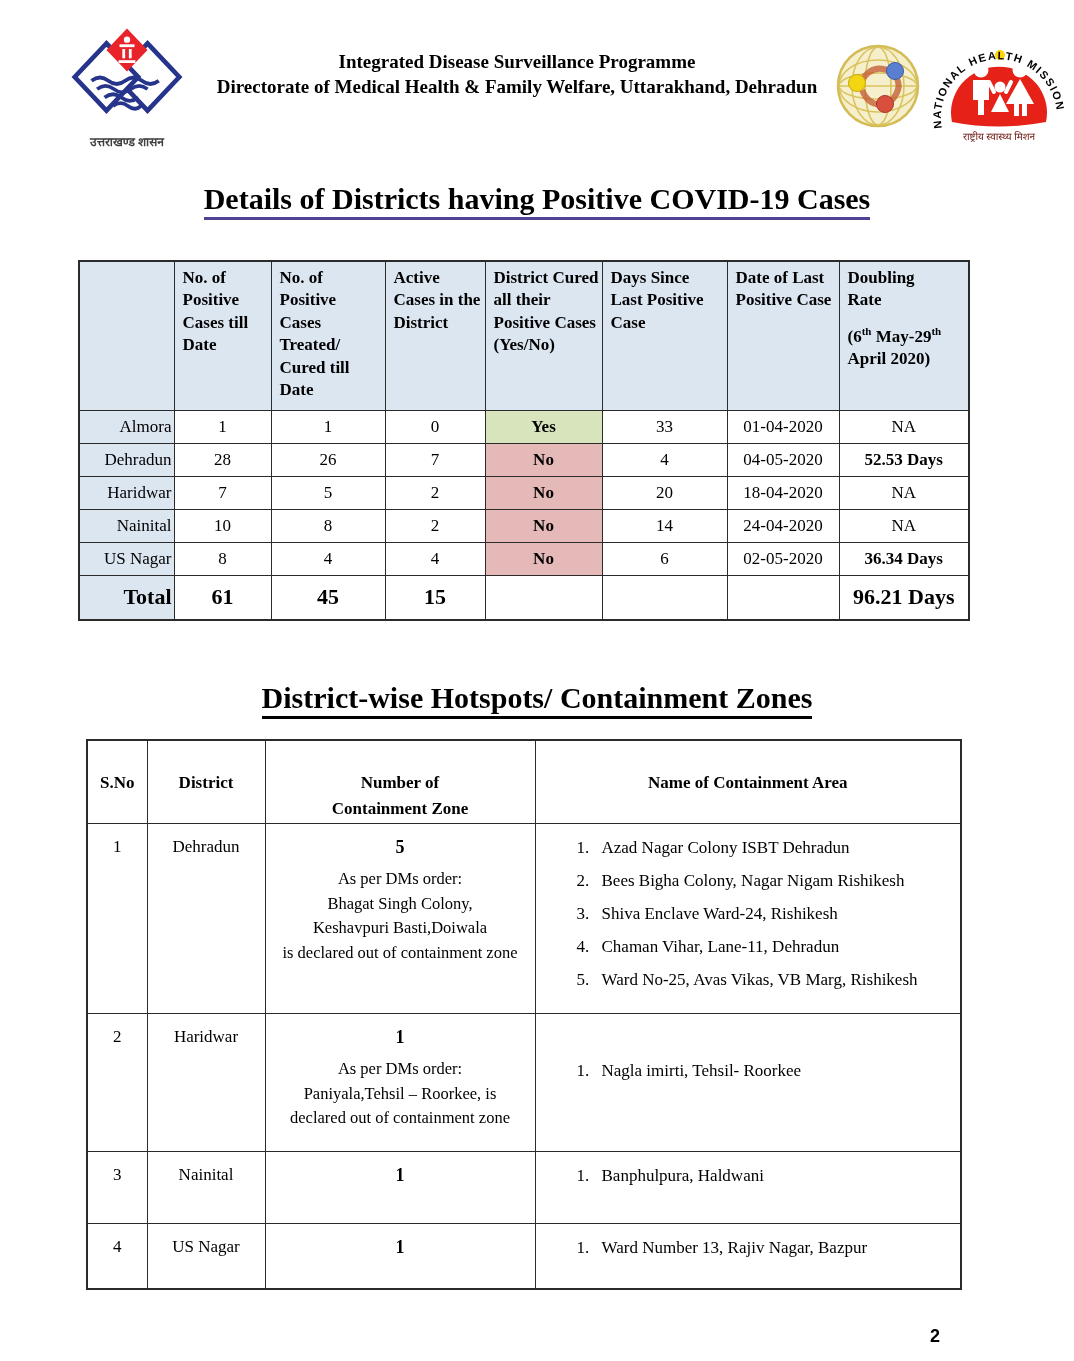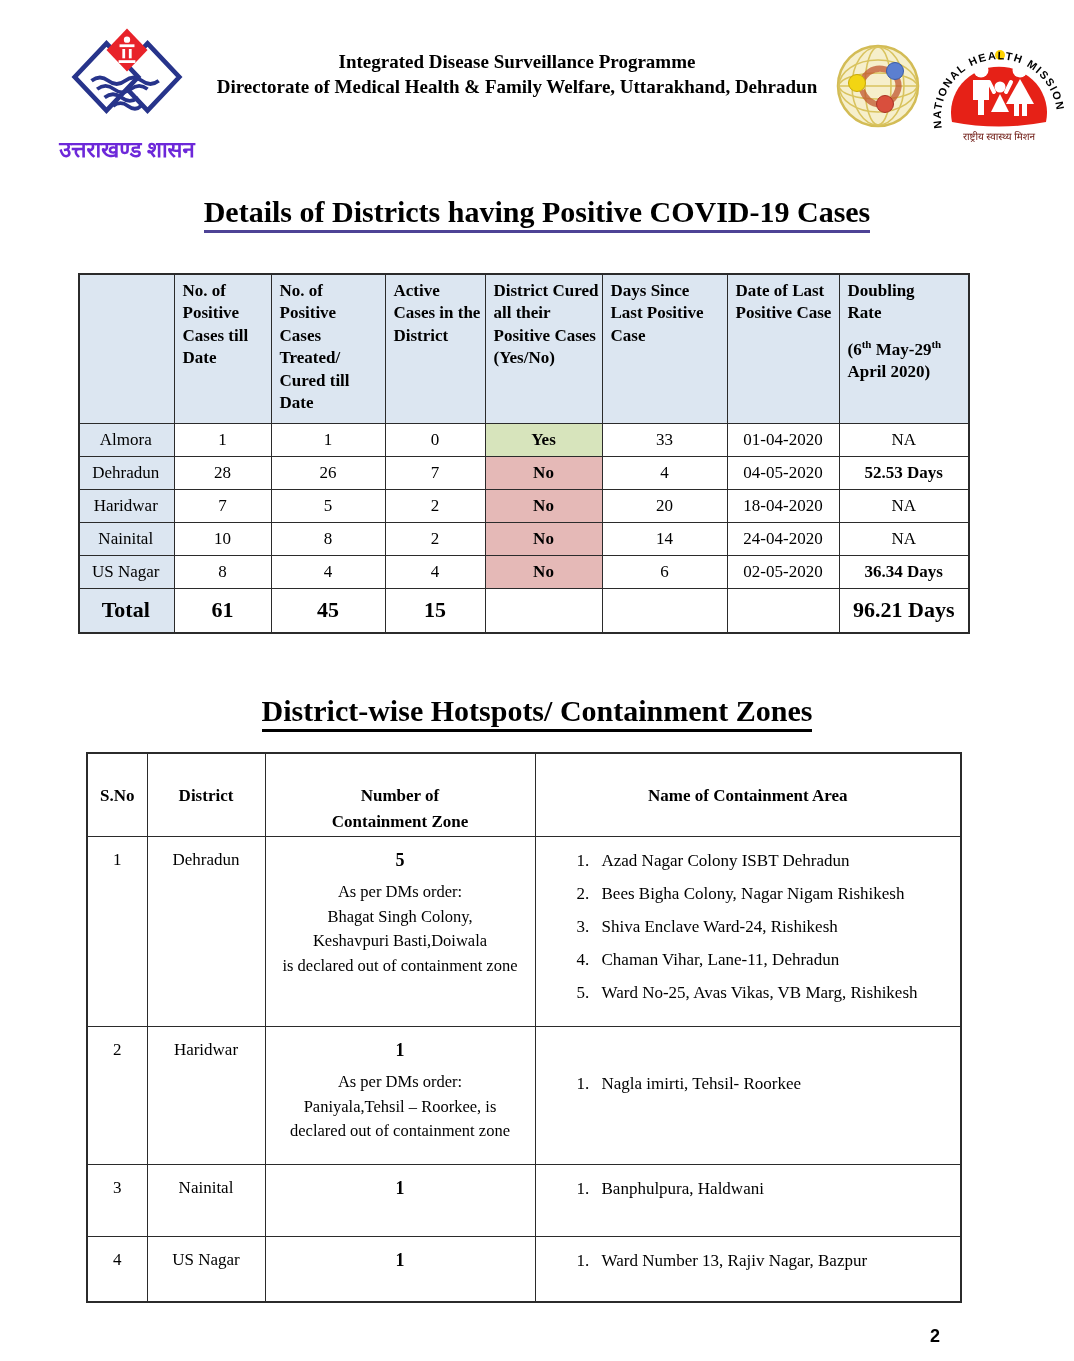--- a/index.html
+++ b/index.html
@@ -4,21 +4,21 @@
 <style>
   * { margin:0; padding:0; box-sizing:border-box; }
   html,body { background:#ffffff; }
   body {
     width:1074px; height:1361px; position:relative; overflow:hidden;
     font-family:"Liberation Serif", serif; color:#000;
   }
   
   .header { display:flex; align-items:flex-start; padding:26px 6px 0 56px; }
   .logo-left { width:142px; text-align:center; flex:0 0 auto; }
-  .logo-caption { color:#6d28d9; font-size:22px; margin-top:1px; font-weight:bold; }
+  .logo-caption { color:#404040; font-size:12px; margin-top:1px; font-weight:bold; }
   .header-text { flex:1 1 auto; text-align:center; padding-top:18px; }
   .main-title { font-size:29px; font-weight:bold; letter-spacing:0.2px; }
   .sub1 { font-size:19px; font-weight:bold; margin-top:7px; }
   .sub2 { font-size:19px; font-weight:bold; margin-top:3px; }
   .logo-idsp { flex:0 0 auto; margin-top:18px; }
   .logo-nhm  { flex:0 0 auto; margin-left:10px; margin-top:2px; }
 
   
   .sec-wrap { text-align:center; }
   .sec-title { display:inline-block; font-size:30px; font-weight:bold; padding-bottom:1px; }
@@ -27,21 +27,21 @@
 
   
   table { border-collapse:collapse; table-layout:fixed; }
   .t1 { margin:40px 0 0 78px; width:890px; border:2.5px solid #2b2b2b; }
   .t1 th, .t1 td { border:1.5px solid #2b2b2b; font-size:17px; overflow:hidden; }
   .t1 th {
     background:#dce6f1; font-weight:bold; text-align:left; vertical-align:top;
     padding:5px 3px 8px 8px; line-height:1.32;margin-top:46px;
   }
   .t1 td { text-align:center; vertical-align:middle; padding:2px 2px; height:33px; }
-  .t1 td.dist { background:#dce6f1; text-align:center; padding-left:0; }
+  .t1 td.dist { background:#dce6f1; text-align:right; padding-left:0; }
   .t1 td.yes { background:#d7e4bc; font-weight:bold; }
   .t1 td.no  { background:#e5b9b7; font-weight:bold; }
   .t1 td.b { font-weight:bold; }
   .t1 tr.total td { font-weight:bold; font-size:22px; height:45px; }
   .dbl-t { max-width:86px; }
   .dbl-r { margin-top:12px; font-weight:bold; }
   .dbl-r sup { font-size:11px; }
 
   
   .t2 { margin:20px 0 0 86px; width:874px; border:2.5px solid #2b2b2b; }

